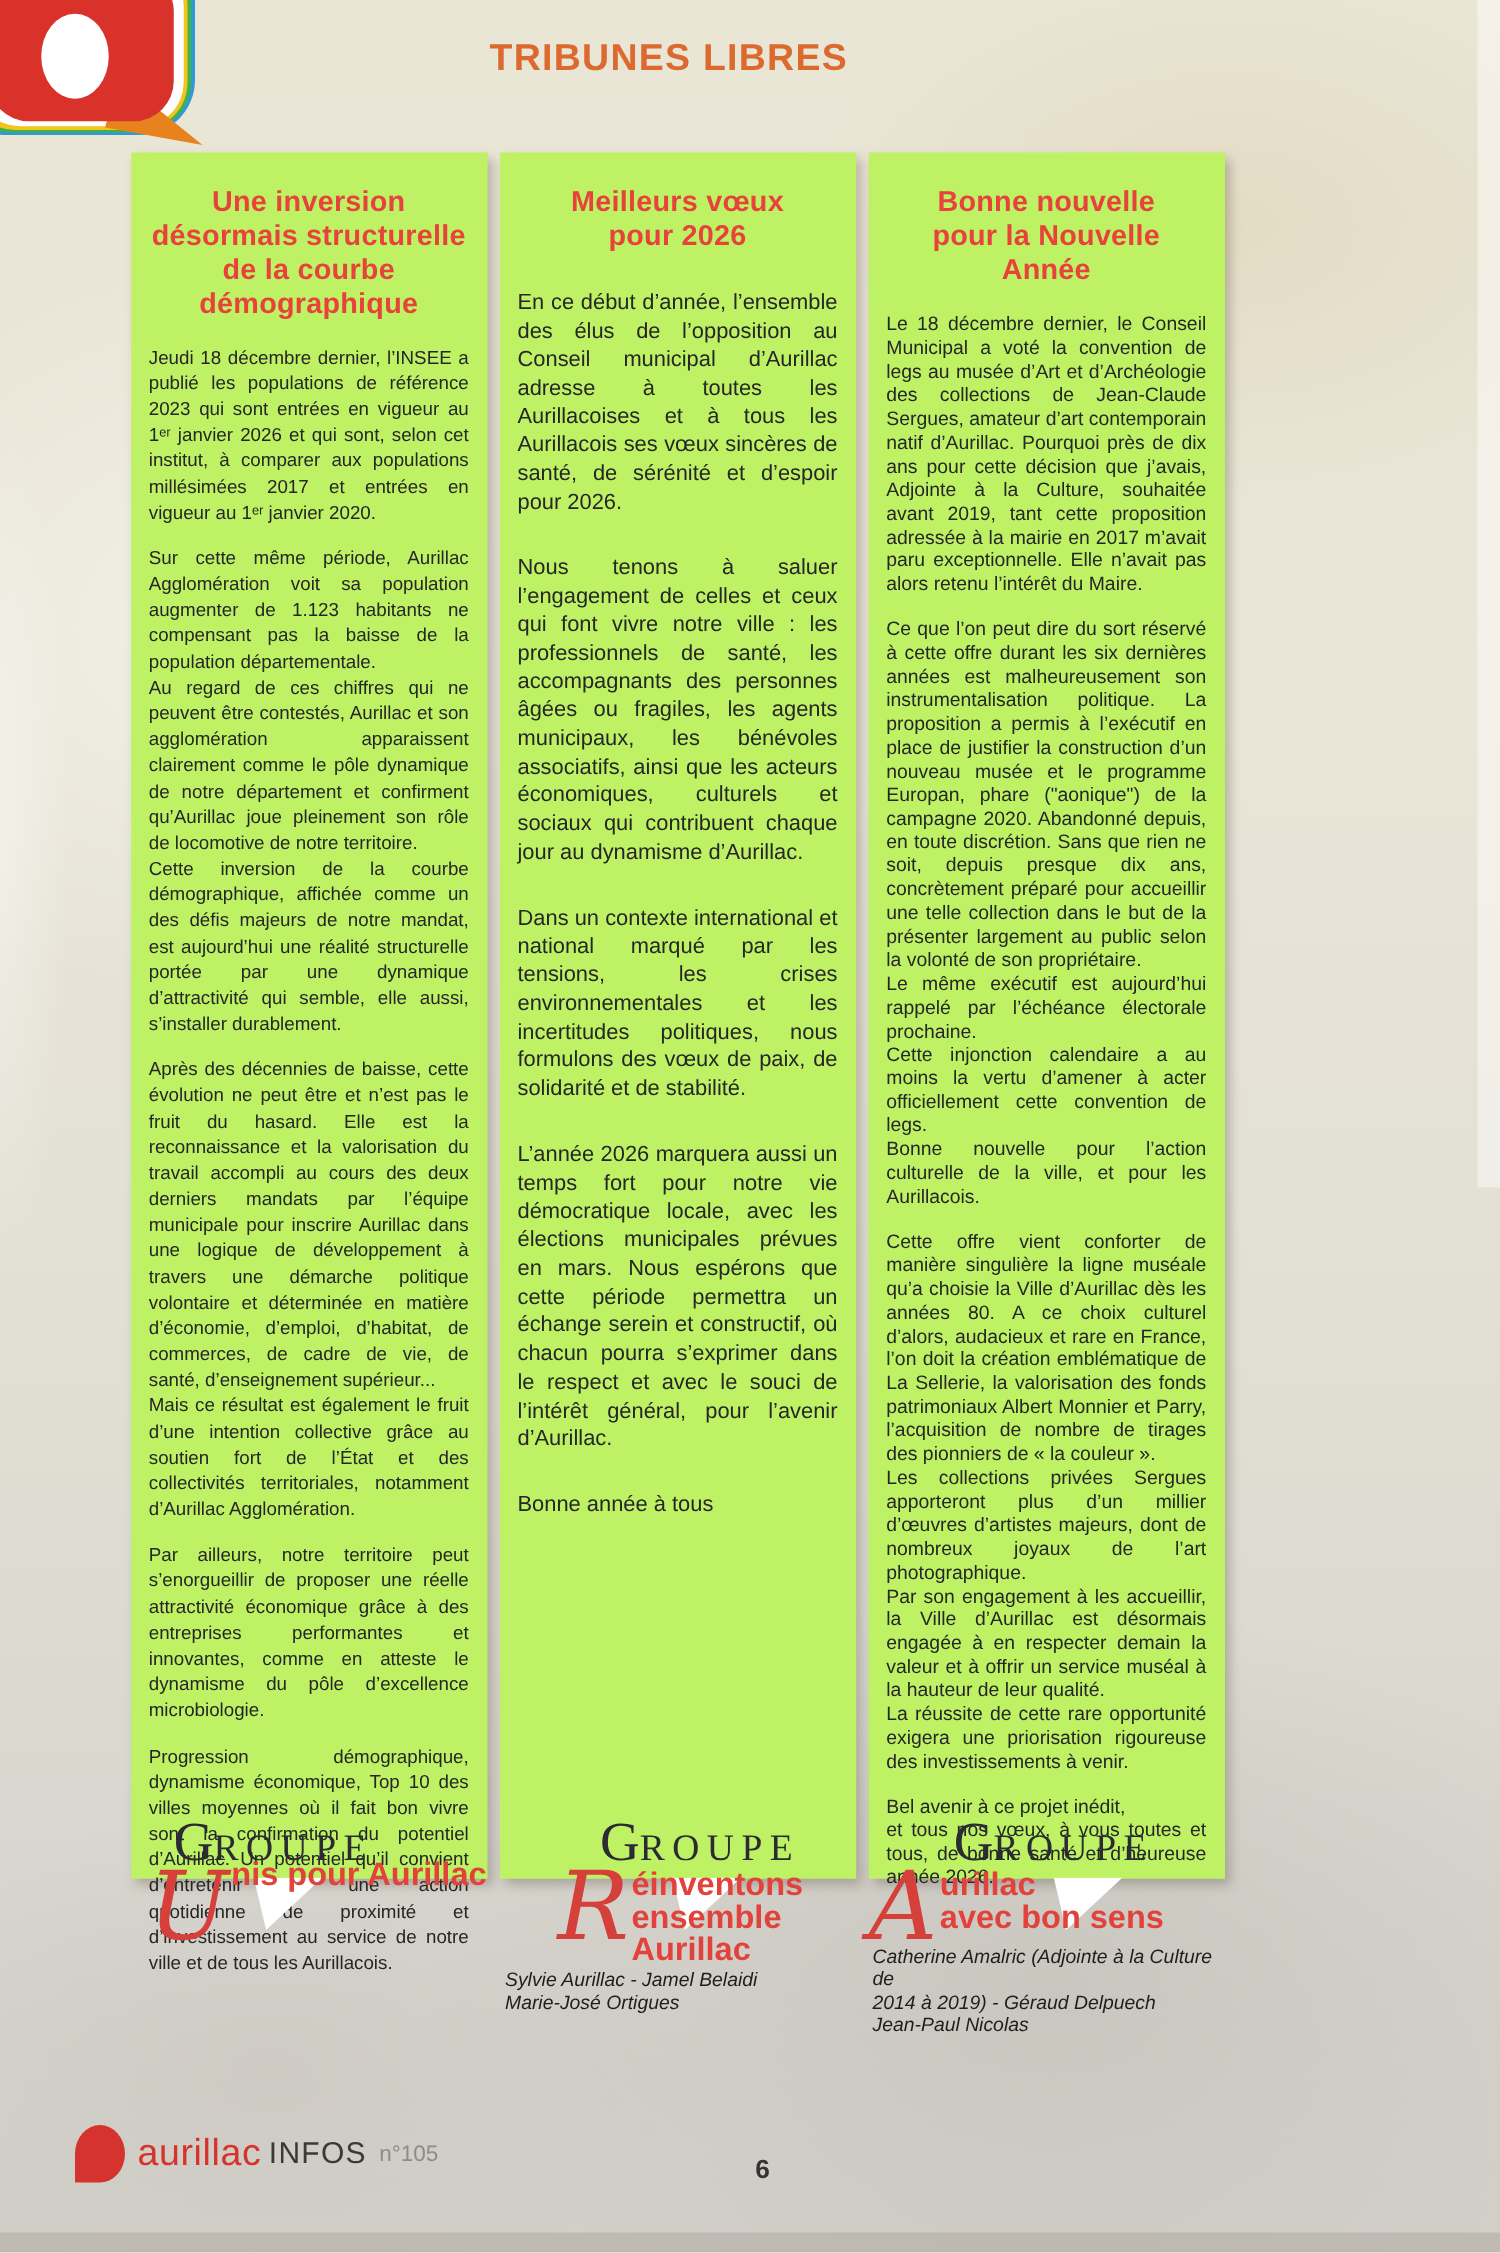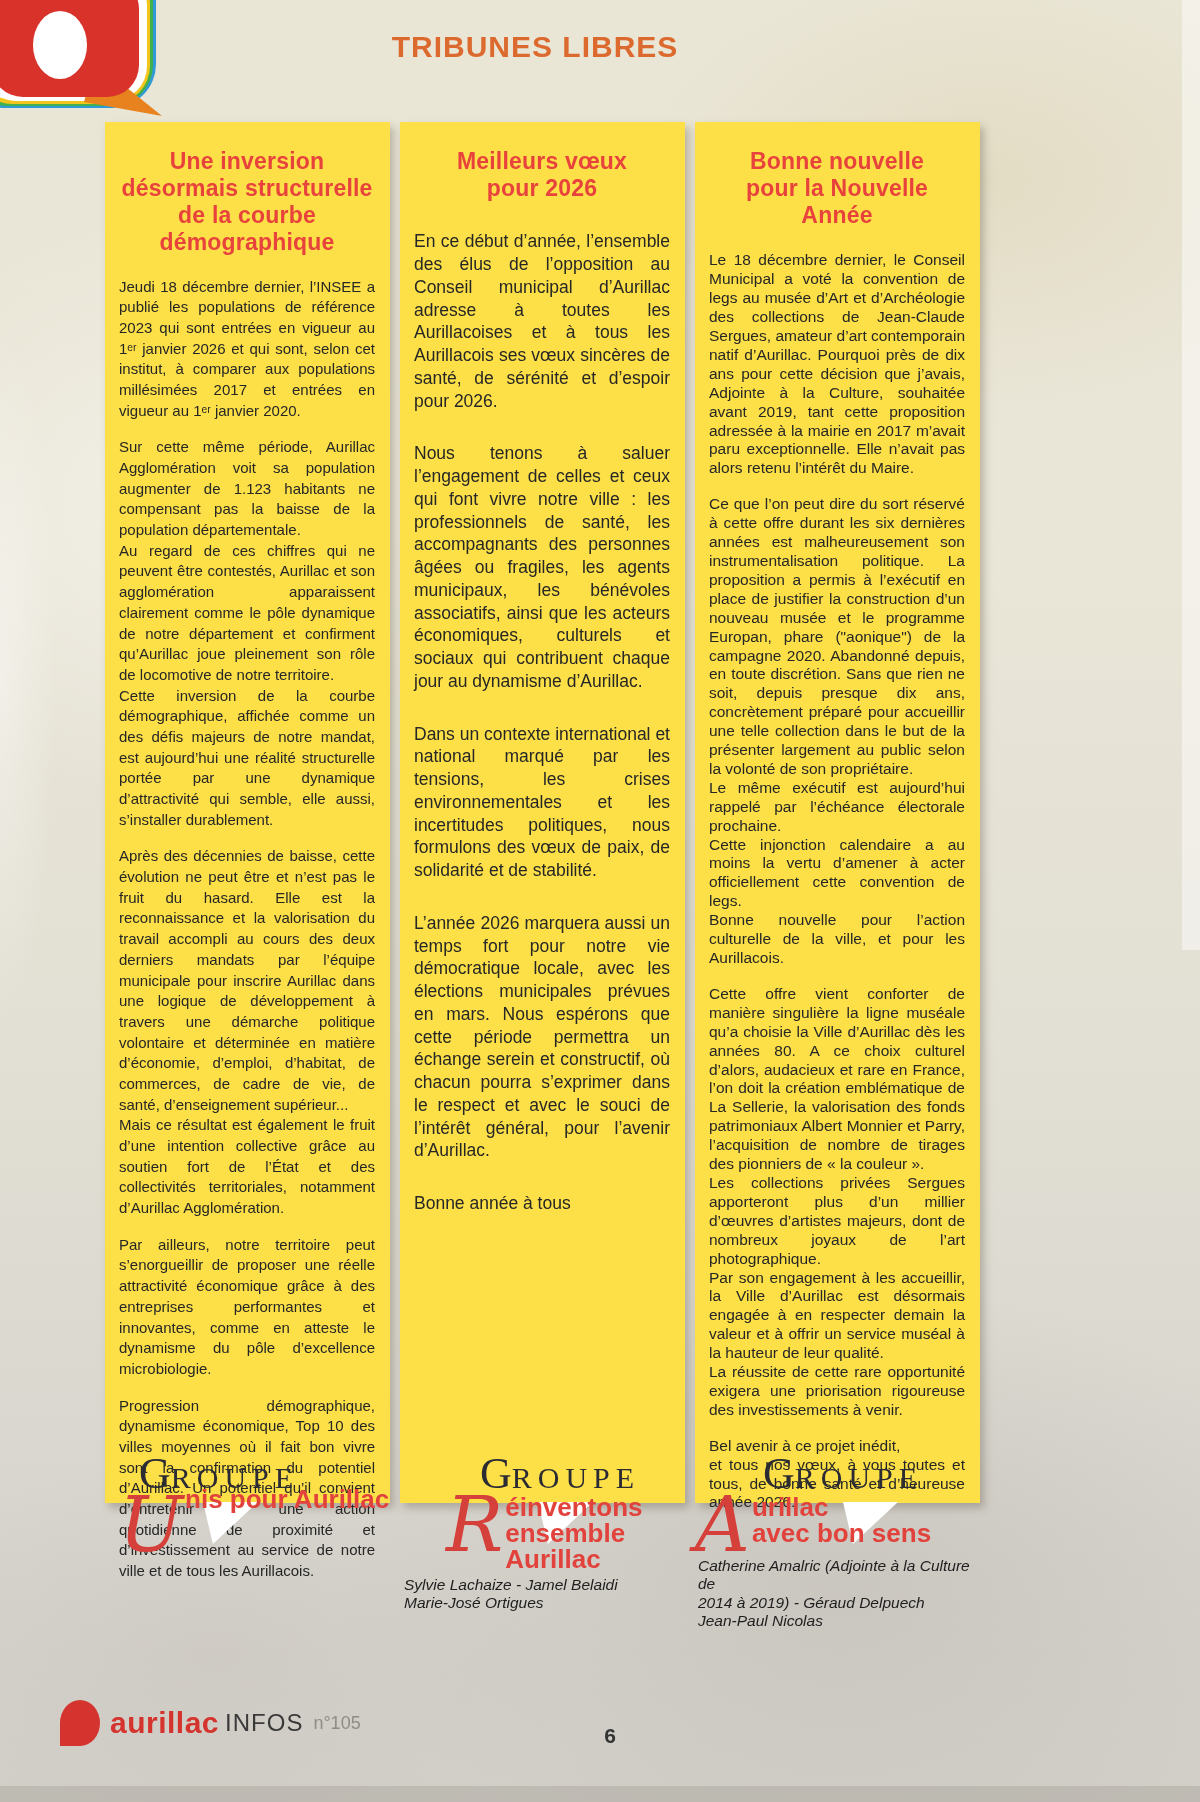--- a/index.html
+++ b/index.html
@@ -21,21 +21,21 @@
 
   
   .logo{position:absolute;top:0;left:0;width:162px;height:116px;}
   .page-title{
     position:absolute;top:30px;left:105px;width:860px;text-align:center;
     font-size:30px;font-weight:bold;letter-spacing:1px;color:#dc6a2e;margin:0;
   }
 
   
   .bubble{
-    position:absolute;top:122px;width:285px;height:1381px;background:#fde047;
+    position:absolute;top:122px;width:285px;height:1381px;background:#bef264;
     box-shadow:4px 5px 8px rgba(104,96,82,0.38);
     padding:26px 15px 0 14px;box-sizing:border-box;
   }
   .b1{left:105px;} .b2{left:400px;} .b3{left:695px;}
   .tail{
     position:absolute;top:1502px;width:55px;height:42px;background:#ffffff;
     clip-path:polygon(0 0,100% 0,18% 100%);
   }
   .t1{left:203px;} .t2{left:538px;} .t3{left:843px;}
 
@@ -84,21 +84,21 @@
   }
   .g2 .members{margin-left:4px;}
   .g3 .members{margin-left:3px;}
 
   
   .footer-brand{position:absolute;left:60px;top:1700px;display:flex;align-items:center;}
   .brand-blob{
     width:40px;height:46px;background:#d5342e;
     border-radius:50% 50% 50% 0;margin-right:10px;
   }
-  .brand-name{font-size:30px;font-weight:bold;color:#d5342e;letter-spacing:0.5px;}
+  .brand-name{font-size:30px;font-weight:normal;color:#d5342e;letter-spacing:0.5px;}
   .brand-suffix{font-size:24px;color:#3a3a3a;margin-left:6px;letter-spacing:1px;}
   .brand-issue{font-size:18px;color:#8d8d86;margin-left:10px;}
   .page-number{
     position:absolute;top:1724px;left:0;width:1220px;text-align:center;
     font-size:21px;font-weight:bold;color:#333333;
   }
 </style>
 </head>
 <body>
 
@@ -171,21 +171,21 @@
   </div>
 </div>
 
 <div class="group g2">
   <div class="groupe-label"><span class="g-big">G</span><span class="g-small">ROUPE</span></div>
   <div class="name-row">
     <span class="script-initial">R</span>
     <span class="group-name">éinventons
 ensemble Aurillac</span>
   </div>
-  <div class="members">Sylvie Lachaize - Jamel Belaidi
+  <div class="members">Sylvie Aurillac - Jamel Belaidi
 Marie-José Ortigues</div>
 </div>
 
 <div class="group g3">
   <div class="groupe-label"><span class="g-big">G</span><span class="g-small">ROUPE</span></div>
   <div class="name-row">
     <span class="script-initial">A</span>
     <span class="group-name">urillac
 avec bon sens</span>
   </div>

